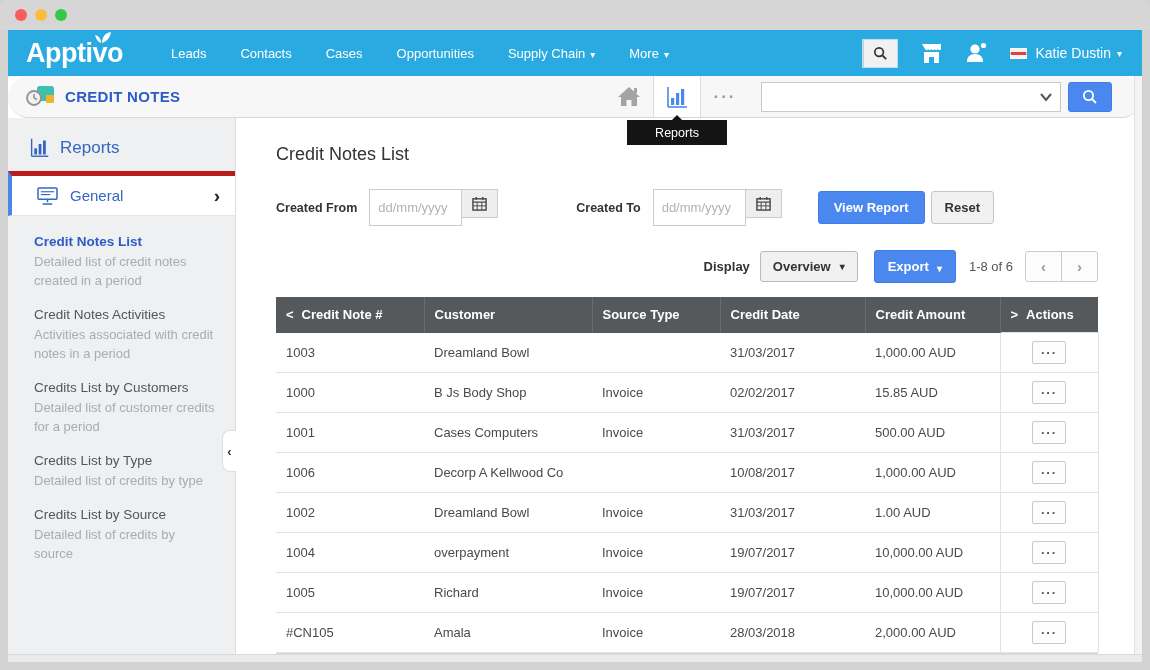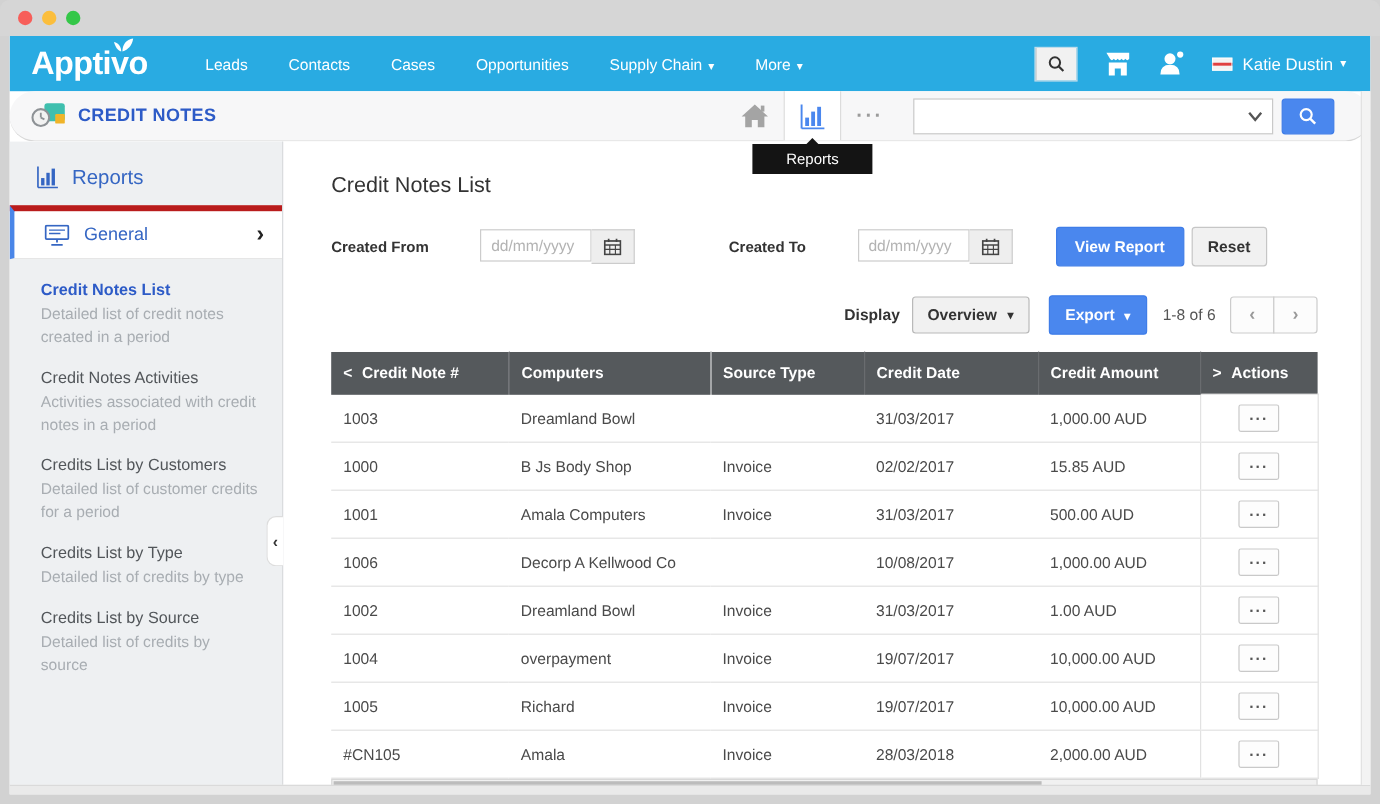--- a/index.html
+++ b/index.html
@@ -62,21 +62,21 @@
   .sb-report.active .sb-rtitle { color:#2d5bc7; font-weight:bold; }
   .sb-rdesc { font-size:13px; color:#a8adb2; line-height:1.45; margin-top:2px; }
   .sb-collapse { position:absolute; right:-1px; top:312px; width:14px; height:42px; background:#fff; border:1px solid #ddd; border-right:none; border-radius:8px 0 0 8px; display:flex; align-items:center; justify-content:center; color:#333; font-weight:bold; font-size:13px; cursor:pointer; z-index:3; }
 
   .main { flex:1; background:#fff; padding-left:40px; }
   .main h1 { margin-top:26px; font-size:18px; font-weight:400; color:#333; }
 
   .filter-row { margin-top:24px; display:flex; align-items:center; }
   .flabel { font-size:12.5px; font-weight:bold; color:#333; white-space:nowrap; }
   .dategroup { display:flex; margin-left:12px; }
-  .dategroup input { width:93px; height:27px; border:1px solid #ccc; padding:0 8px; font-size:13px; color:#555; font-family:inherit; outline:none;margin-left:31px; }
+  .dategroup input { width:93px; height:37px; border:1px solid #ccc; padding:0 8px; font-size:13px; color:#555; font-family:inherit; outline:none; }
   .dategroup input::placeholder { color:#b3b3b3; }
   .cal-btn { width:36px; height:29px; background:#eee; border:1px solid #ccc; border-left:none; display:flex; align-items:center; justify-content:center; cursor:pointer; }
   .flabel.second { margin-left:78px; }
   .btn { font-family:inherit; font-size:13px; font-weight:bold; border-radius:3px; cursor:pointer; }
   .btn-blue { background:#4a87ee; color:#fff; border:1px solid #3f7de8; padding:8px 15px; }
   .btn-gray { background:#f1f1f1; color:#333; border:1px solid #c6c6c6; padding:8px 13px; }
   .btn-view { margin-left:36px; }
   .btn-reset { margin-left:6px; }
 
   .toolbar-row { margin-top:24px; width:822px; display:flex; align-items:center; justify-content:flex-end; }
@@ -318,21 +318,21 @@
           <col style="width:148px">
             <col style="width:168px">
             <col style="width:128px">
           <col style="width:145px">
             <col style="width:135px">
             <col style="width:98px">
         </colgroup>
         <thead>
           <tr>
             <th><span class="hchev">&lt;</span><span>Credit Note #</span></th>
-            <th><span>Computers</span></th>
+            <th><span>Customer</span></th>
             <th><span>Source Type</span></th>
             <th><span>Credit Date</span></th>
             <th><span>Credit Amount</span></th>
             <th><span class="hchev">&gt;</span><span>Actions</span></th>
           </tr>
         </thead>
         <tbody id="tbody">
             <tr>
               <td>1003</td>
               <td>Dreamland Bowl</td>
@@ -344,21 +344,21 @@
             <tr>
               <td>1000</td>
               <td>B Js Body Shop</td>
               <td>Invoice</td>
               <td>02/02/2017</td>
               <td>15.85 AUD</td>
               <td class="actions-cell"><button class="action-btn">···</button></td>
             </tr>
             <tr>
               <td>1001</td>
-              <td>Amala Computers</td>
+              <td>Cases Computers</td>
               <td>Invoice</td>
               <td>31/03/2017</td>
               <td>500.00 AUD</td>
               <td class="actions-cell"><button class="action-btn">···</button></td>
             </tr>
             <tr>
               <td>1006</td>
               <td>Decorp A Kellwood Co</td>
               <td></td>
               <td>10/08/2017</td>

